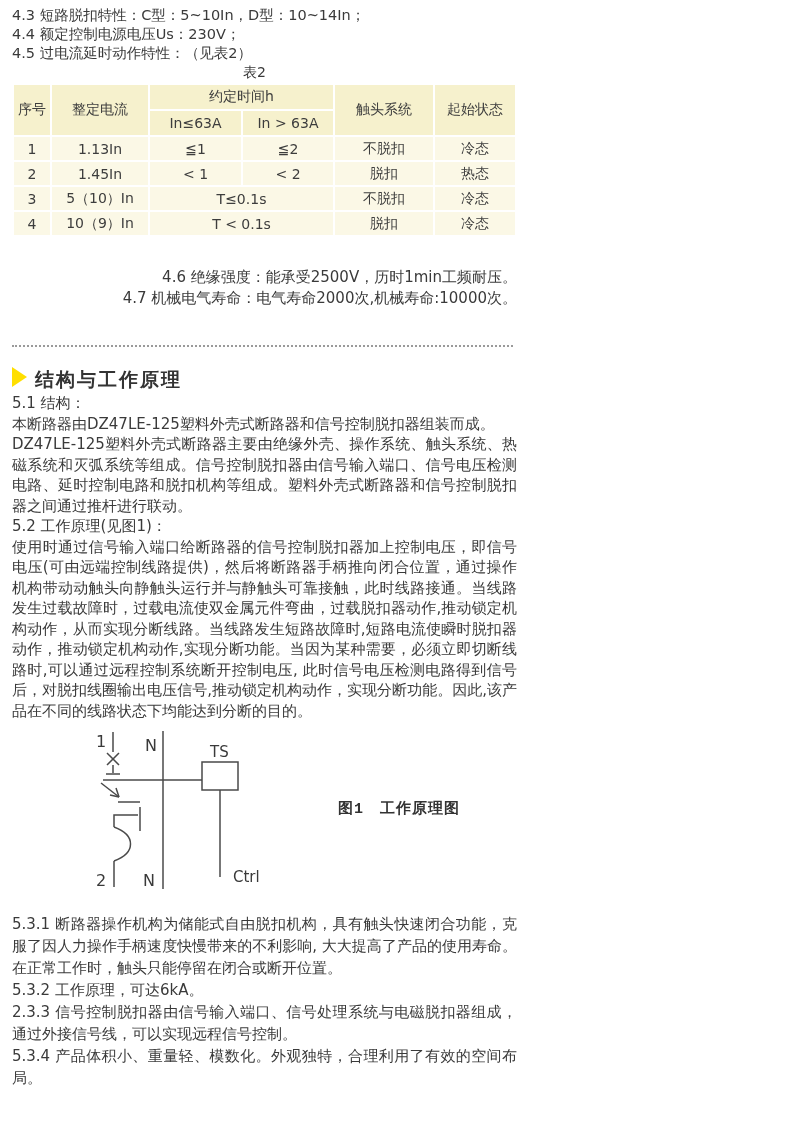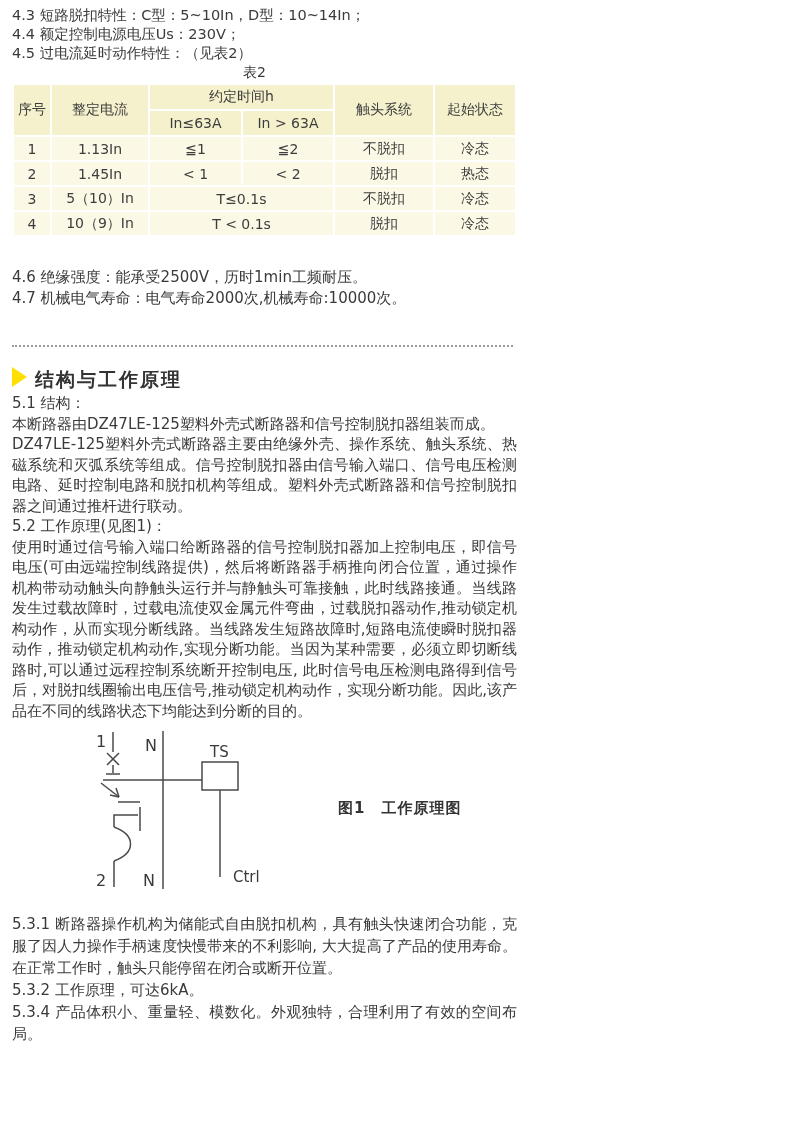--- a/index.html
+++ b/index.html
@@ -13,36 +13,36 @@
   
   .tbl-label { width:501px; text-align:center; font-size:14px; line-height:18px; padding-right:16px; }
   table.t2 { border-collapse:collapse; width:503px; table-layout:fixed; margin-top:2px; }
   table.t2 td, table.t2 th { border:2px solid #ffffff; text-align:center; vertical-align:middle;
       font-size:14px; font-weight:normal; color:#3d3d3d; }
   table.t2 thead th { background:#f6f1cd; height:26px; }
   table.t2 tbody td { background:#fbf8e6; height:25px; }
   col.c1{width:38px;} col.c2{width:98px;} col.c3{width:93px;}
   col.c4{width:92px;} col.c5{width:100px;} col.c6{width:82px;}
 
-  .after-tbl { margin-top:30px; }
+  .after-tbl { margin-top:30px;text-align:right; }
   .after-tbl .spec-line { font-size:15px; line-height:21px; }
 
   .dotted-divider { margin-top:36px; width:501px; border-top:2px dotted #9a9a9a; height:0; }
 
   .section-header { margin-top:20px; display:flex; align-items:flex-start; height:26px; }
   .tri { width:0; height:0; border-left:15px solid #ffdf00;
          border-top:10px solid transparent; border-bottom:10px solid transparent; margin-right:8px; }
   .section-title { font-size:19px; font-weight:bold; color:#333333; letter-spacing:2px; }
 
   .body-block { width:505px; font-size:15px; line-height:20.5px; }
   .body-block p { text-align:justify; }
 
   .figure-wrap { position:relative; width:505px; height:168px; margin-top:8px; }
   .figure-wrap svg { display:block; }
-  .fig-caption { position:absolute; left:326px; top:70px; font-size:15px; font-weight:bold; color:#333; letter-spacing:1px; white-space:nowrap; }
+  .fig-caption { position:absolute; left:326px; top:70px; font-size:15px; font-weight:bold; color:#333; letter-spacing:1px; white-space:nowrap;font-family:Liberation Mono, monospace; }
 
   .s53-block { margin-top:16px; width:505px; font-size:15px; line-height:22px; }
   .s53-block p { text-align:justify; }
 </style>
 </head>
 <body>
 
 <div class="page">
 
   <div>
@@ -165,17 +165,18 @@
 
       <line x1="208" y1="61" x2="208" y2="148"></line>
       <text x="221" y="153" stroke="none" fill="#3a3a3a" font-size="15">Ctrl</text>
     </svg>
     <div class="fig-caption">图1　工作原理图</div>
   </div>
 
   <div class="s53-block">
     <p>5.3.1 断路器操作机构为储能式自由脱扣机构，具有触头快速闭合功能，克服了因人力操作手柄速度快慢带来的不利影响, 大大提高了产品的使用寿命。在正常工作时，触头只能停留在闭合或断开位置。</p>
     <p>5.3.2 工作原理，可达6kA。</p>
+    <p>2.3.3 信号控制脱扣器由信号输入端口、信号处理系统与电磁脱扣器组成，通过外接信号线，可以实现远程信号控制。</p>
     <p>5.3.4 产品体积小、重量轻、模数化。外观独特，合理利用了有效的空间布局。</p>
 
   </div>
 
 </div>
 
 </body></html>

